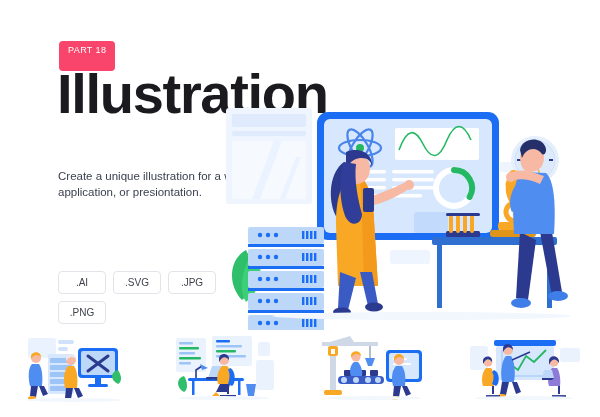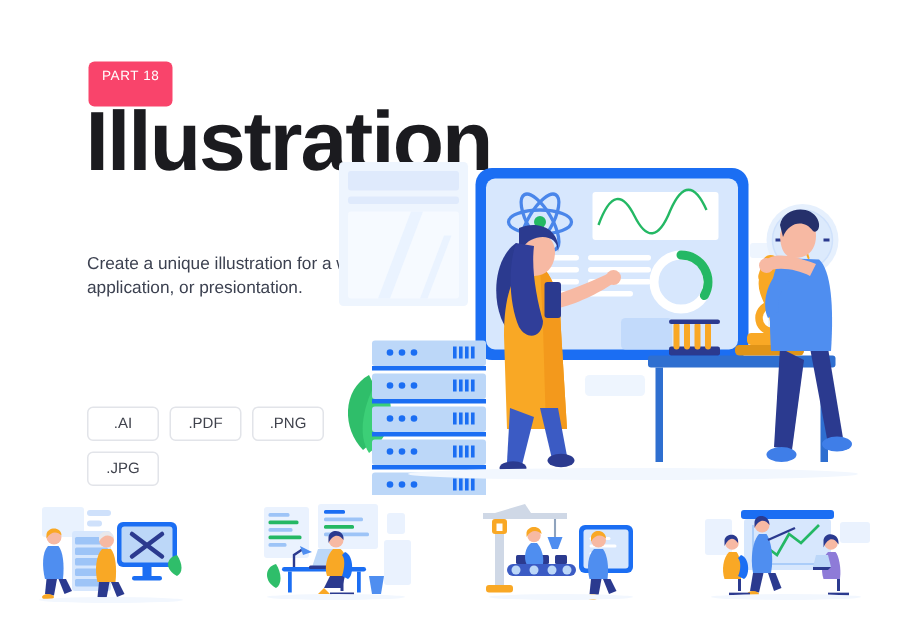--- a/index.html
+++ b/index.html
@@ -54,23 +54,23 @@
   <div class="badge" style="background:#f9446b">PART 18</div>
 
   <div class="title">
     <span>Illustration</span>
   </div>
 
   <div class="subtitle">Create a unique illustration for a website, application, or presiontation.</div>
 
   <div class="chips">
     <div class="chip">.AI</div>
-    <div class="chip">.PDF</div>
+    <div class="chip">.SVG</div>
+    <div class="chip">.JPG</div>
     <div class="chip">.PNG</div>
-    <div class="chip">.JPG</div>
   </div>
 
   <div class="hero">
     <svg width="378" height="230" viewBox="0 0 378 230" xmlns="http://www.w3.org/2000/svg">
 
       <g>
         <rect x="4" y="8" width="86" height="96" rx="3" fill="#eef5fe"></rect>
         <rect x="10" y="14" width="74" height="13" rx="2" fill="#dfeafc"></rect>
         <rect x="10" y="31" width="74" height="5" rx="2" fill="#dfeafc"></rect>
         <rect x="10" y="41" width="74" height="58" rx="2" fill="#f6faff"></rect>

